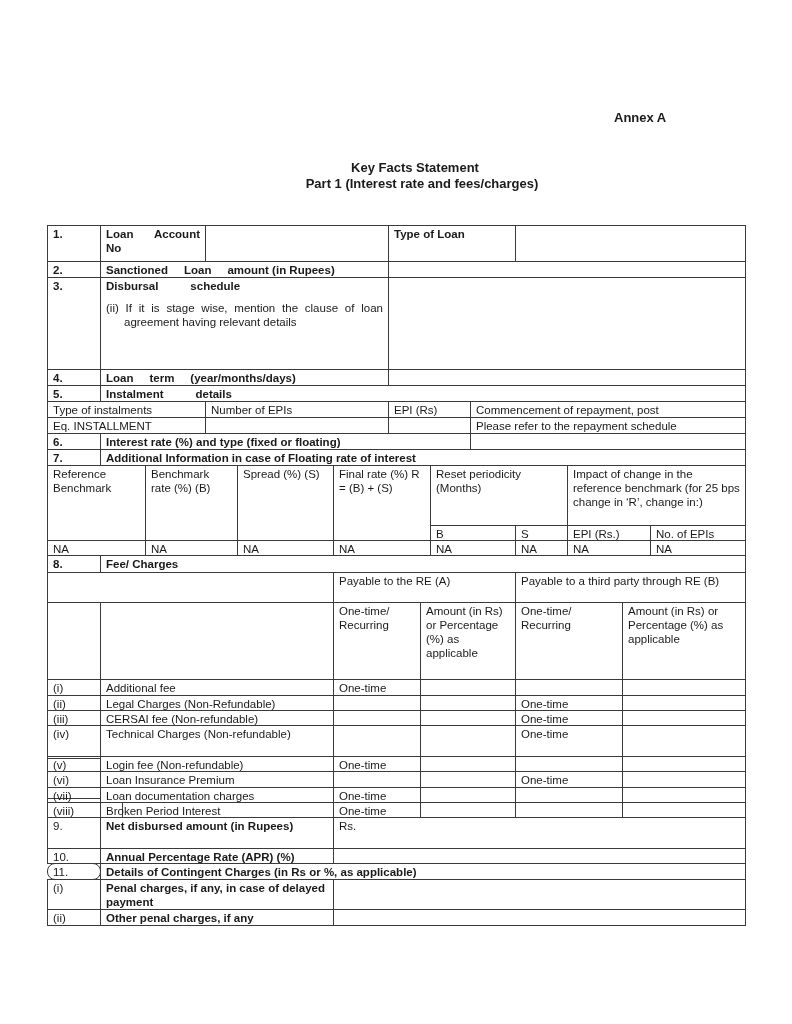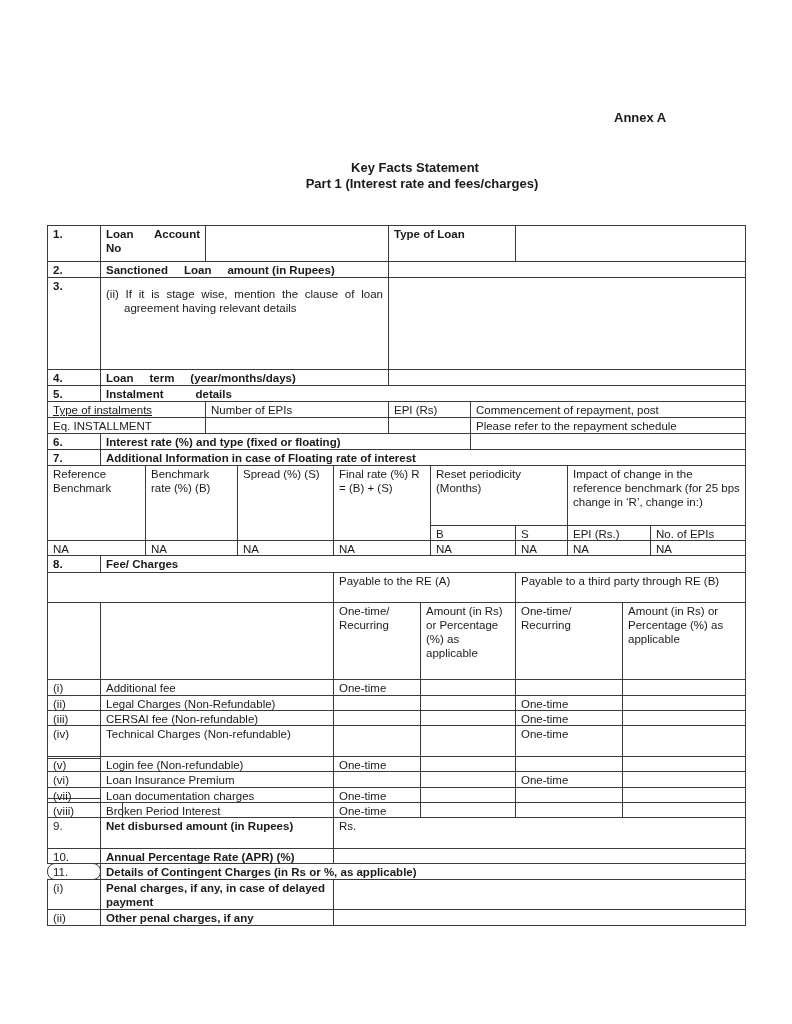--- a/index.html
+++ b/index.html
@@ -33,31 +33,32 @@
   <div class="c" style="left:205px;top:225px;width:184px;height:37px;"></div>
   <div class="c b" style="left:388px;top:225px;width:128px;height:37px;">Type of Loan</div>
   <div class="c" style="left:515px;top:225px;width:231px;height:37px;"></div>
 
   <div class="c b" style="left:47px;top:261px;width:54px;height:17px;">2.</div>
   <div class="c b" style="left:100px;top:261px;width:289px;height:17px;white-space:pre;">Sanctioned     Loan     amount (in Rupees)</div>
   <div class="c" style="left:388px;top:261px;width:358px;height:17px;"></div>
 
   <div class="c b" style="left:47px;top:277px;width:54px;height:93px;">3.</div>
   <div class="c" style="left:100px;top:277px;width:289px;height:93px;">
+    <div class="b" style="white-space:pre;">Disbursal          schedule</div>
     <div style="margin-top:8px;text-align:justify;" class="ind">(ii) If it is stage wise, mention the clause of loan agreement having relevant details</div>
   </div>
   <div class="c" style="left:388px;top:277px;width:358px;height:93px;"></div>
 
   <div class="c b" style="left:47px;top:369px;width:54px;height:17px;">4.</div>
   <div class="c b" style="left:100px;top:369px;width:289px;height:17px;white-space:pre;">Loan     term     (year/months/days)</div>
   <div class="c" style="left:388px;top:369px;width:358px;height:17px;"></div>
 
   <div class="c b" style="left:47px;top:385px;width:54px;height:17px;">5.</div>
   <div class="c b" style="left:100px;top:385px;width:646px;height:17px;white-space:pre;">Instalment          details</div>
-  <div class="c" style="left:47px;top:401px;width:159px;height:17px;text-decoration:underline;">Type of instalments</div>
+  <div class="c" style="left:47px;top:401px;width:159px;height:17px;">Type of instalments</div>
   <div class="c" style="left:205px;top:401px;width:184px;height:17px;">Number of EPIs</div>
   <div class="c" style="left:388px;top:401px;width:83px;height:17px;">EPI (Rs)</div>
   <div class="c" style="left:470px;top:401px;width:276px;height:17px;">Commencement of repayment, post</div>
   <div class="c" style="left:47px;top:417px;width:159px;height:17px;">Eq. INSTALLMENT</div>
   <div class="c" style="left:205px;top:417px;width:184px;height:17px;"></div>
   <div class="c" style="left:388px;top:417px;width:83px;height:17px;"></div>
   <div class="c" style="left:470px;top:417px;width:276px;height:17px;">Please refer to the repayment schedule</div>
 
   <div class="c b" style="left:47px;top:433px;width:54px;height:17px;">6.</div>
   <div class="c b" style="left:100px;top:433px;width:371px;height:17px;">Interest rate (%) and type (fixed or floating)</div>

